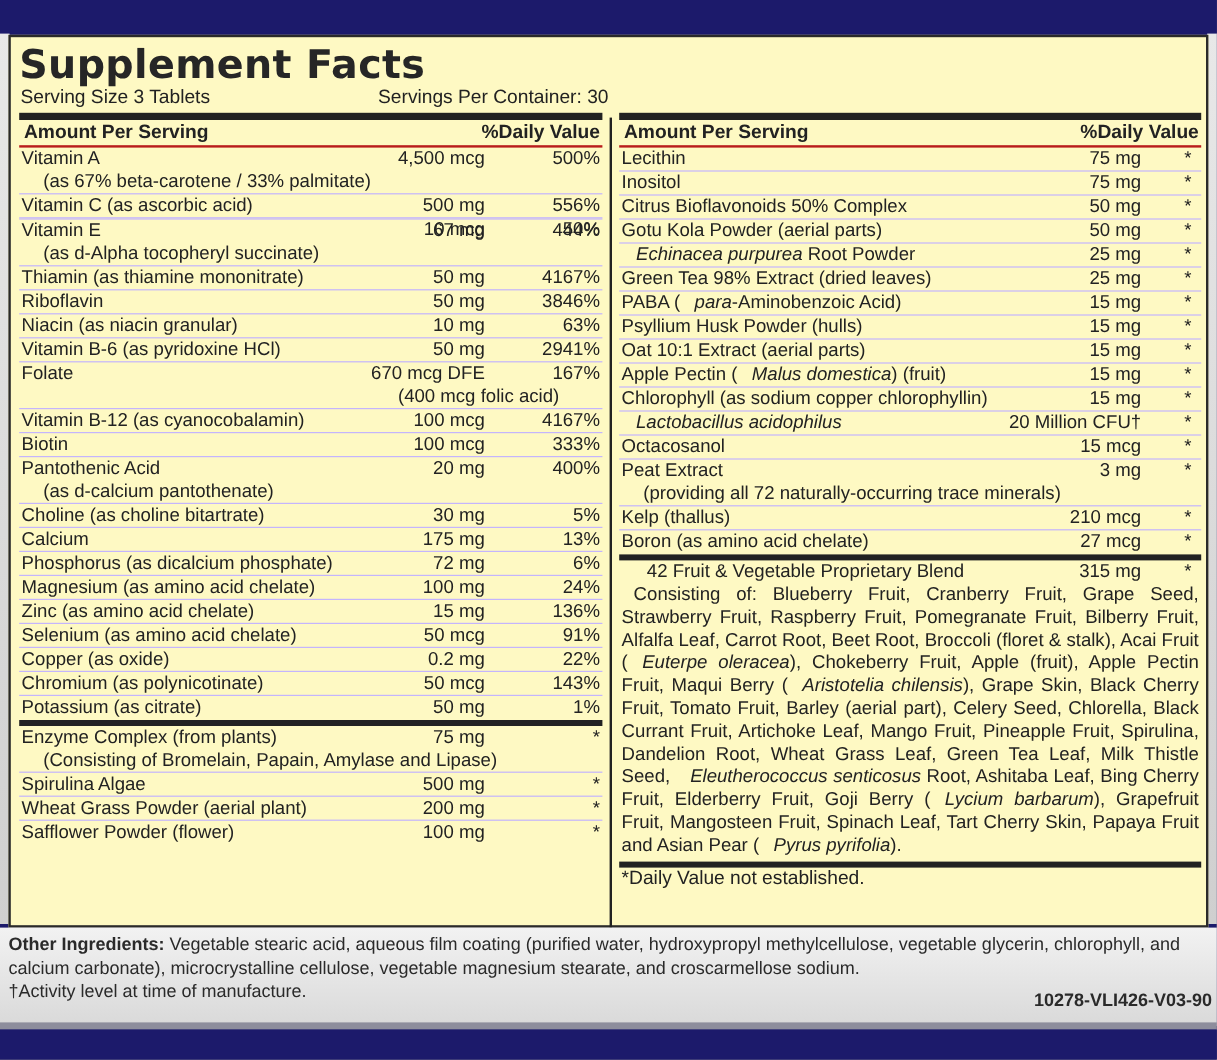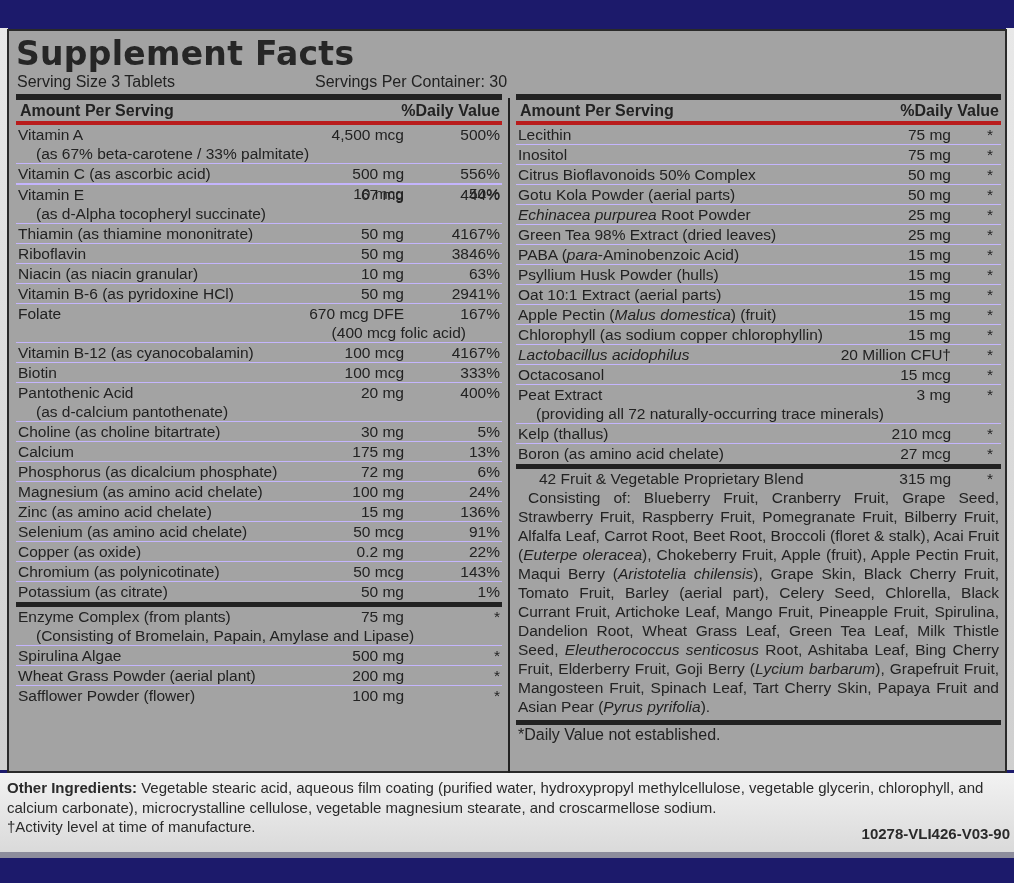--- a/index.html
+++ b/index.html
@@ -8,40 +8,40 @@
     background:#1c1a6b;
     font-family:"Liberation Sans", sans-serif;
     color:#222;
     position:relative;
   }
   .top-band { position:absolute; left:0; top:0; width:1014px; height:28px; background:#1c1a6b; }
   .side-left { position:absolute; left:0; top:28px; width:8px; height:742px; background:linear-gradient(#e8e8e8,#cfcfcf); }
   .side-right { position:absolute; right:0; top:28px; width:8px; height:742px; background:linear-gradient(#e8e8e8,#cfcfcf); }
   .panel {
     position:absolute; left:7px; top:29px; width:1000px; height:744px;
-    background:#a3a3a3; border:2px solid #2a2a2a; box-sizing:border-box;
+    background:#fef9c3; border:2px solid #2a2a2a; box-sizing:border-box;
   }
   .title {
     position:absolute; left:7px; top:3px;
     font-size:33px; font-weight:bold; letter-spacing:0.3px; color:#262626;
     font-family:"DejaVu Sans", sans-serif;
   }
   .serving { position:absolute; left:8px; top:42px; font-size:16px; }
   .servings-per { position:absolute; left:306px; top:42px; font-size:16px; }
   .col {
     position:absolute; top:63px;
   }
   .col-left { left:7px; width:486px; }
   .col-right { left:507px; width:485px; }
   .vdivider { position:absolute; left:499px; top:67px; width:2px; height:675px; background:#222; }
   .thick { height:6px; background:#222; }
   .hdr {
     display:flex; justify-content:space-between;
     font-weight:bold; font-size:16px; padding:2px 2px 0 4px; height:19px;
-    border-bottom:4px solid #b91c1c;
+    border-bottom:2px solid #b91c1c;
   }
   .row {
     position:relative; font-size:15.5px; line-height:19px;
     border-bottom:1px solid #c4b5fd; padding-left:2px;
   }
   .row.last { border-bottom:none; }
   .row .name { white-space:nowrap; }
   .row .sub { display:block; padding-left:18px; white-space:nowrap; }
   .row .amt { position:absolute; top:0; white-space:nowrap; }
   .row .dv { position:absolute; top:0; right:2px; white-space:nowrap; }
@@ -57,21 +57,21 @@
   .other {
     position:absolute; left:0; top:773px; width:1014px; height:82px;
     background:linear-gradient(#f2f2f2,#d9d9d9);
   }
   .other-text { position:absolute; left:7px; top:5px; width:1000px; font-size:15px; line-height:20px; color:#2a2a2a; }
   .other-text b { font-weight:bold; }
   .activity { position:absolute; left:7px; top:45px; font-size:15px; color:#2a2a2a; }
   .code { position:absolute; right:4px; top:52px; font-size:15px; font-weight:bold; color:#2a2a2a; }
   .gray-strip { position:absolute; left:0; top:852px; width:1014px; height:6px; background:#8d8d9c; }
   .bottom-band { position:absolute; left:0; top:858px; width:1014px; height:25px; background:#1c1a6b; }
-  i { font-style:italic; }
+  i { font-style:italic;margin-left:12px; }
 </style>
 </head>
 <body>
 
 <div class="top-band"></div>
 <div class="side-left"></div>
 <div class="side-right"></div>
 
 <div class="panel">
   <div class="title">Supplement Facts</div>

